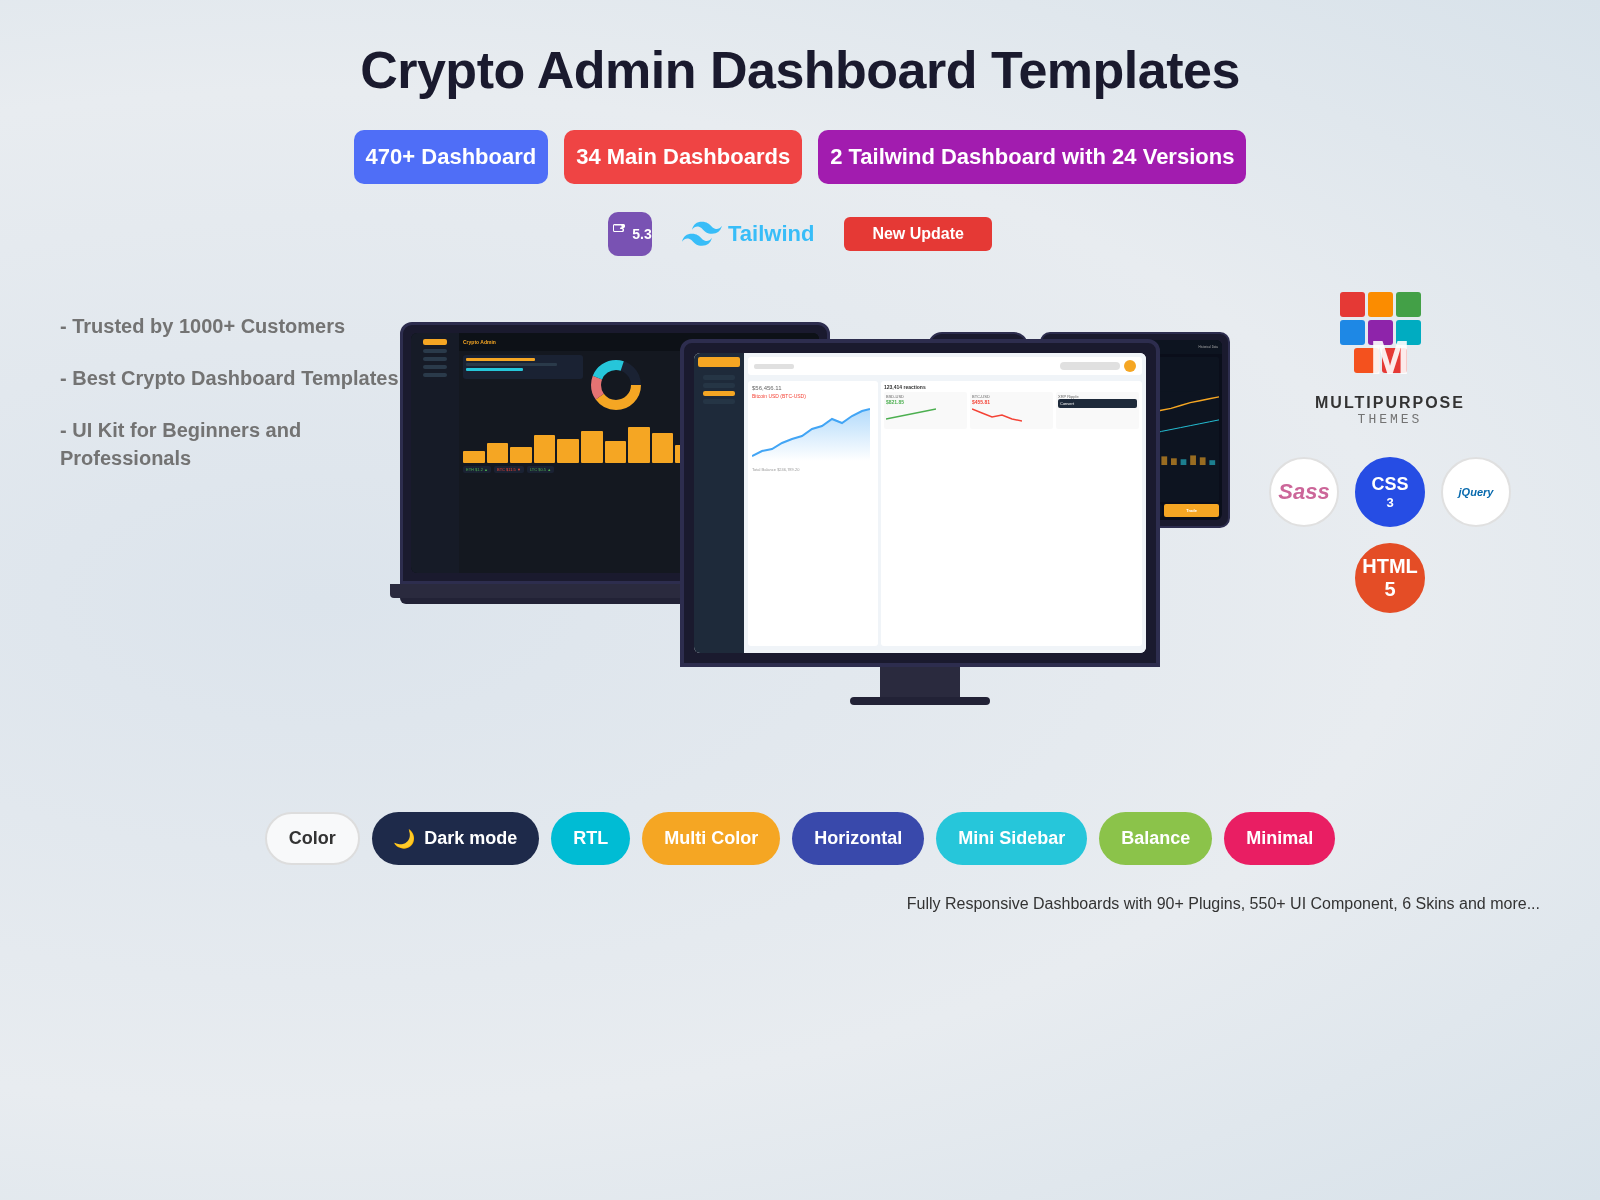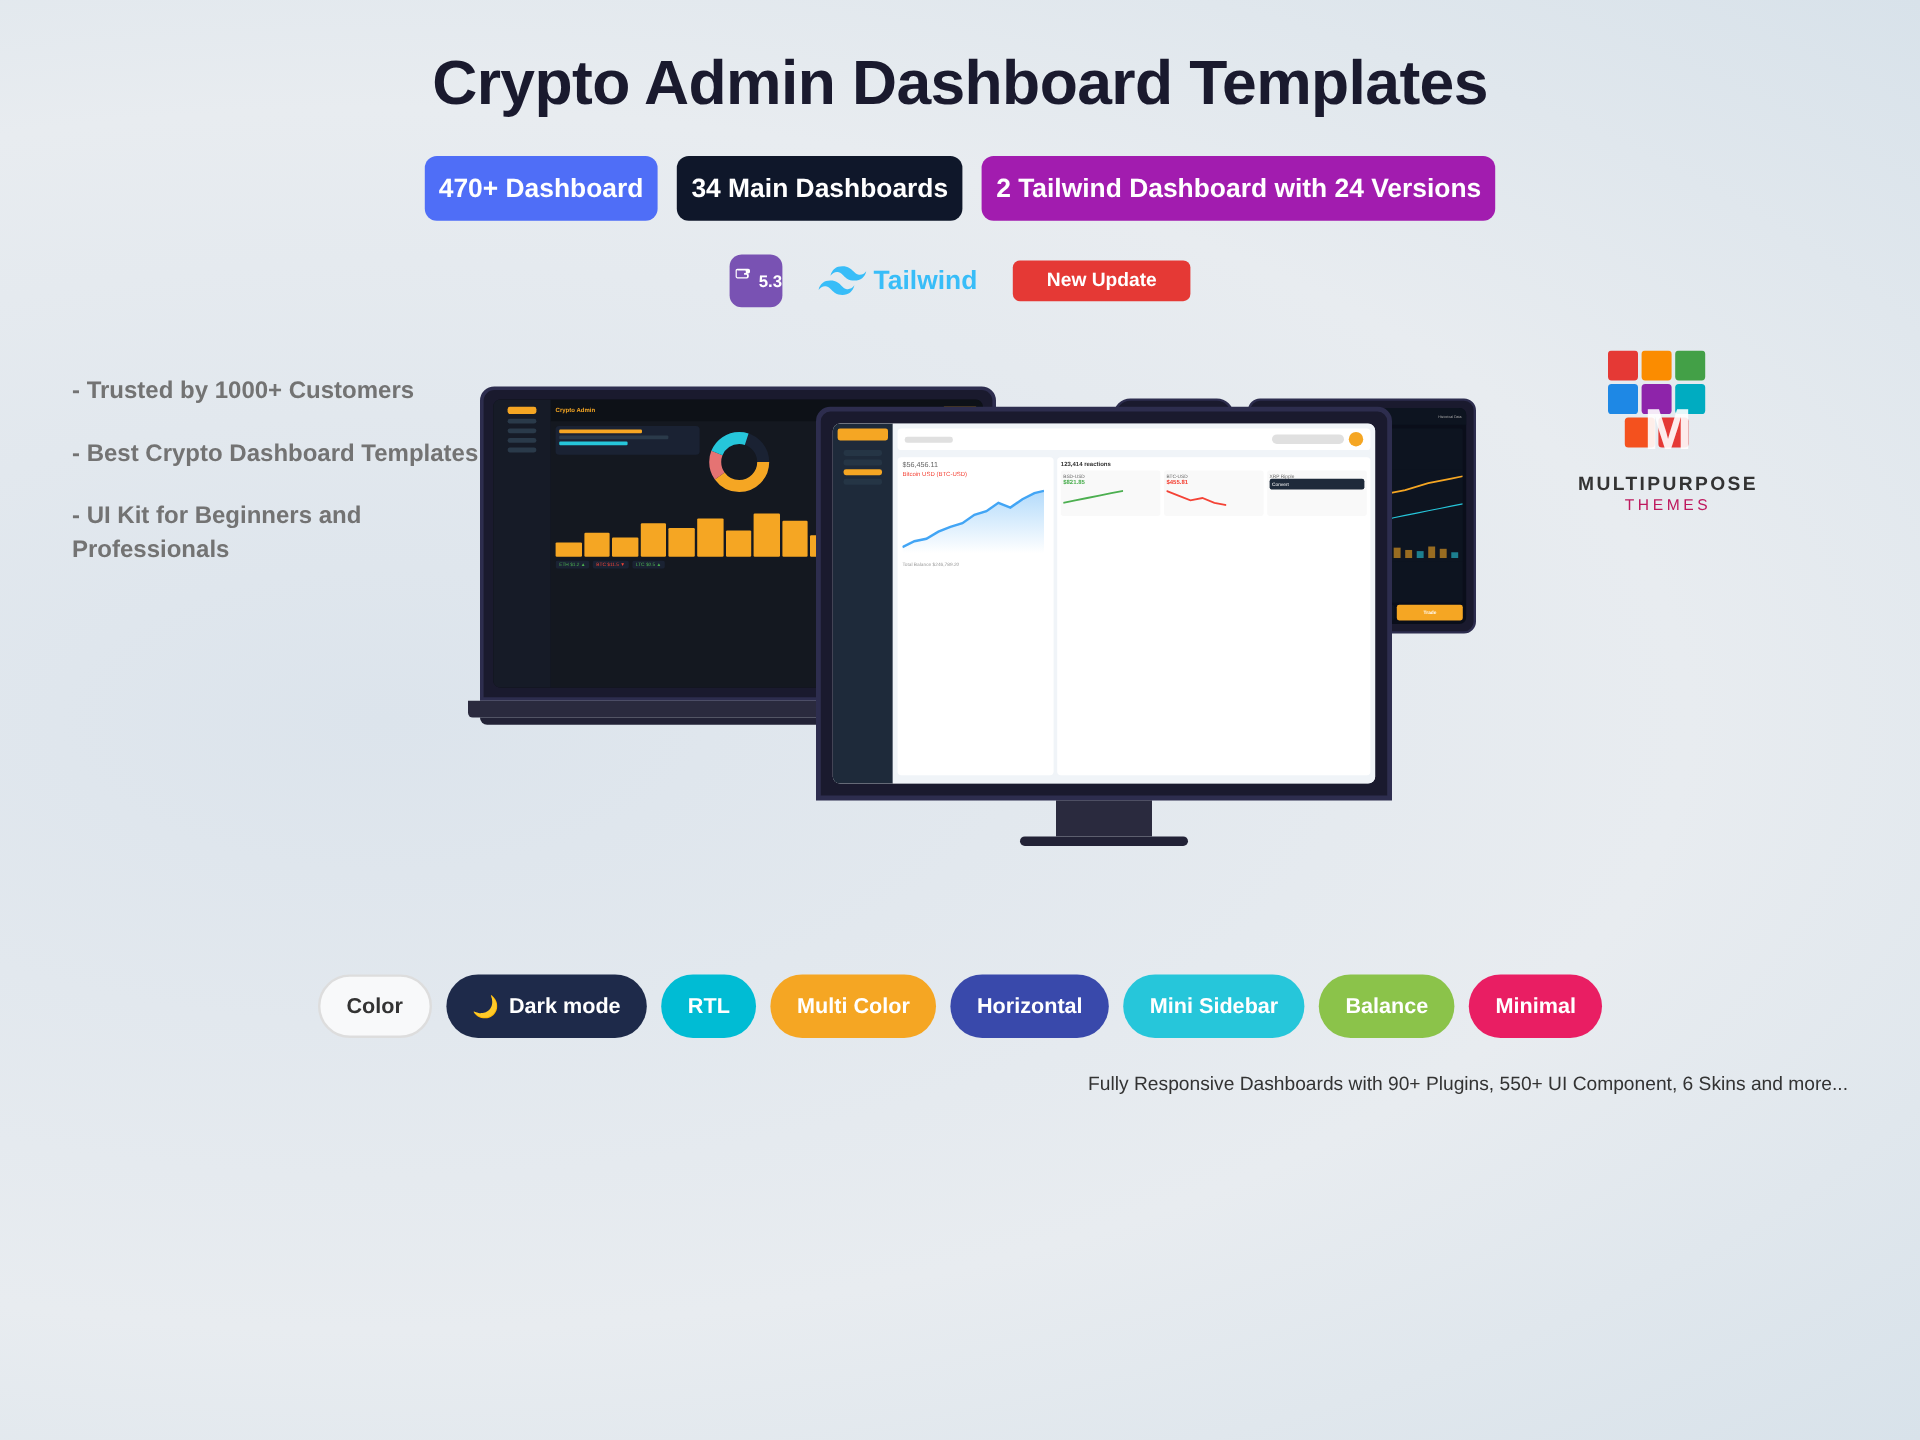--- a/index.html
+++ b/index.html
@@ -41,21 +41,21 @@
       border-radius: 10px;
       font-size: 22px;
       font-weight: 800;
       color: white;
       display: flex;
       align-items: center;
       gap: 8px;
     }
 
     .badge-blue { background: #4f6ef7; }
-    .badge-orange { background: #0f172a; }
+    .badge-orange { background: #ef4444; }
     .badge-gray { background: #a21caf; }
 
     
     .tech-row {
       display: flex;
       justify-content: center;
       align-items: center;
       gap: 30px;
       margin-bottom: 36px;
     }
@@ -268,23 +268,24 @@
     .multipurpose-text {
       font-size: 16px;
       font-weight: 800;
       color: #333;
       letter-spacing: 2px;
       text-transform: uppercase;
     }
 
     .multipurpose-sub {
       font-size: 13px;
-      color: #be185d;
+      color: #737373;
       letter-spacing: 3px;
       text-transform: uppercase;
+      font-family: Liberation Mono, monospace;
     }
 
     .tech-icons-row {
       display: flex;
       gap: 16px;
       align-items: center;
       flex-wrap: wrap;
       justify-content: center;
     }
 
@@ -818,20 +819,36 @@
           <rect x="56" y="28" width="25" height="25" fill="#00acc1" rx="3"></rect>
           <rect x="14" y="56" width="25" height="25" fill="#f4511e" rx="3"></rect>
           <rect x="42" y="56" width="25" height="25" fill="#e53935" rx="3"></rect>
 
           <text x="50" y="82" text-anchor="middle" font-size="48" font-weight="900" fill="white" opacity="0.9">M</text>
         </svg>
         <div class="multipurpose-text">MULTIPURPOSE</div>
         <div class="multipurpose-sub">THEMES</div>
       </div>
 
+      <div class="tech-icons-row">
+        <div class="tech-circle sass-circle">
+          <span>Sass</span>
+        </div>
+        <div class="tech-circle css3-circle">
+          <span class="css3-text">CSS</span>
+          <span>3</span>
+        </div>
+        <div class="tech-circle jquery-circle">
+          <span style="color:#0769ad;font-style:italic;font-size:11px;">jQuery</span>
+        </div>
+        <div class="tech-circle html5-circle">
+          <span>HTML</span>
+          <span>5</span>
+        </div>
+      </div>
     </div>
   </div>
 
   <div class="modes-row">
     <button class="mode-btn mode-light">
       <span>Color</span>
     </button>
     <button class="mode-btn mode-dark">
       <span>🌙</span>
       <span>Dark mode</span>

